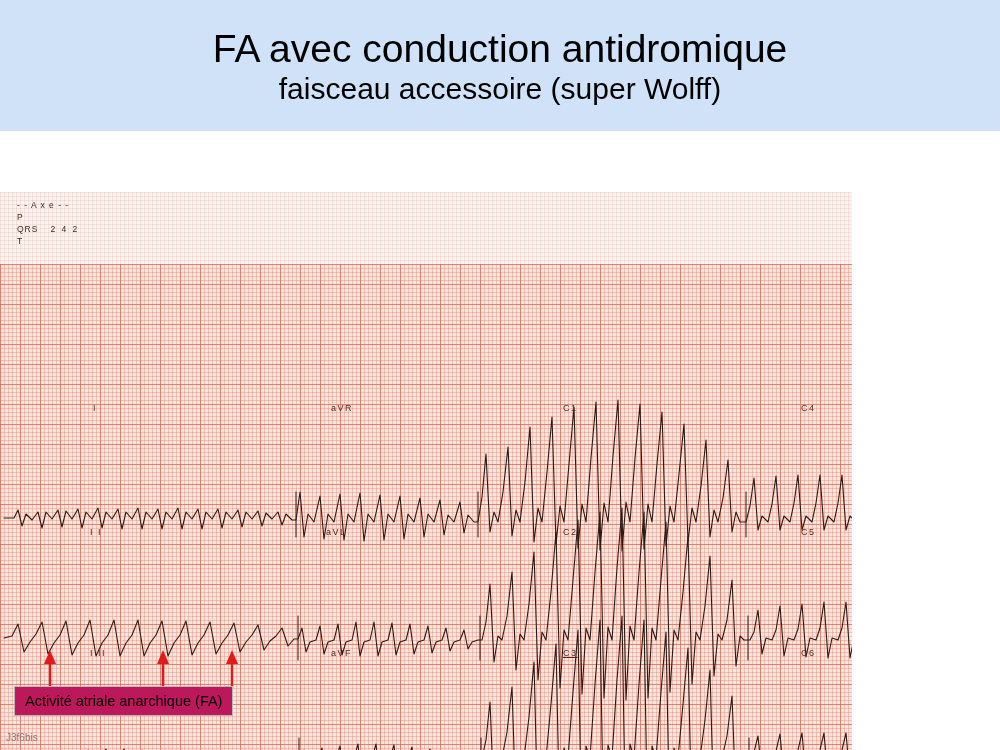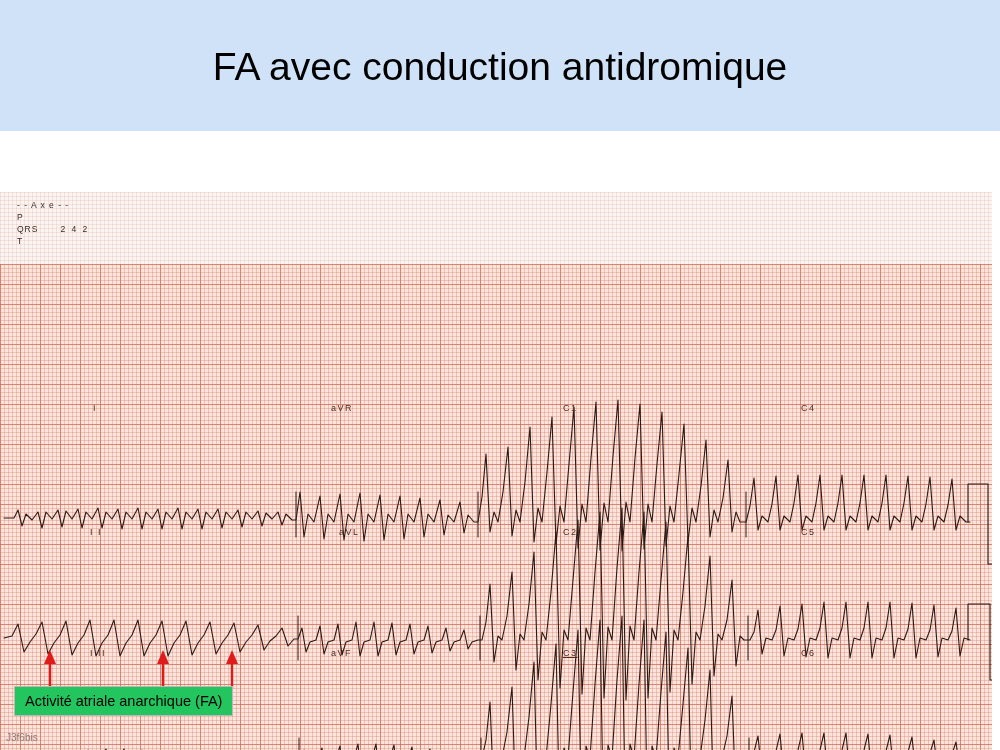--- a/index.html
+++ b/index.html
@@ -43,21 +43,21 @@
   
   .gap {
     width: 1000px;
     height: 61px;
     background: #ffffff;
   }
 
   
   .ecg-figure {
     position: relative;
-    width: 992px;
+    width: 852px;
     height: 558px;
     background: #fdeeea;
     overflow: hidden;
   }
   .ecg-grid {
     position: absolute;
     left: 0; top: 72px;
     width: 1000px;
     height: 486px;
     background-color: #fbe4dc;
@@ -100,38 +100,38 @@
     left: 17px;
     top: 7px;
     z-index: 5;
     font-family: "Liberation Sans", sans-serif;
     font-size: 8.5px;
     color: #3a2a24;
     line-height: 12px;
     letter-spacing: 1px;
   }
   .axis-block .row { white-space: nowrap; }
-  .axis-block .qrs-val { margin-left: 22px; letter-spacing: 2px; }
+  .axis-block .qrs-val { margin-left: 12px; letter-spacing: 2px; }
 
   
   .lead-label {
     position: absolute;
     z-index: 5;
     font-family: "Liberation Sans", sans-serif;
     font-size: 9px;
     color: #4a2b22;
     letter-spacing: 1.5px;
     white-space: nowrap;
   }
 
   
   .callout {
     position: absolute;
     z-index: 7;
-    background: #22c55e;
+    background: #be185d;
     border: 1px solid #b9b9b9;
     color: #000000;
     font-family: "Liberation Sans", sans-serif;
     font-size: 14.5px;
     text-align: center;
     padding: 5px 10px;
     box-sizing: border-box;
     line-height: 1.25;
     white-space: nowrap;
   }
@@ -146,20 +146,21 @@
     font-size: 11px;
     white-space: nowrap;
   }
   #wm-code { left: 6px; top: 540px; color: #8b7a74; font-size: 10px; }
 </style>
 </head>
 <body>
 
 <div class="title-banner">
   <div class="title-line1">FA avec conduction antidromique</div>
+  <div class="title-line2">faisceau accessoire  (super Wolff)</div>
 </div>
 
 <div class="gap"></div>
 
 <div class="ecg-figure">
 
   <div class="ecg-grid"></div>
   <div class="ecg-grid-top"></div>
 
   <div class="axis-block">
@@ -169,21 +170,21 @@
       <span>QRS</span><span class="qrs-val">2 4 2</span>
     </div>
     <div class="row">T</div>
   </div>
 
   <div class="lead-label" style="left: 93px; top: 211px;">I</div>
   <div class="lead-label" style="left: 331px; top: 211px;">aVR</div>
   <div class="lead-label" style="left: 563px; top: 211px;">C1</div>
   <div class="lead-label" style="left: 801px; top: 211px;">C4</div>
   <div class="lead-label" style="left: 90px; top: 335px;">I I</div>
-  <div class="lead-label" style="left: 339px; top: 335px;">aVL</div>
+  <div class="lead-label" style="left: 326px; top: 335px;">aVL</div>
   <div class="lead-label" style="left: 563px; top: 335px;">C2</div>
   <div class="lead-label" style="left: 801px; top: 335px;">C5</div>
   <div class="lead-label" style="left: 90px; top: 456px;">I II</div>
   <div class="lead-label" style="left: 331px; top: 456px;">aVF</div>
   <div class="lead-label" style="left: 563px; top: 456px; text-decoration: underline;">C3</div>
   <div class="lead-label" style="left: 801px; top: 456px;">C6</div>
 
   <svg class="ecg-svg" viewBox="0 0 1000 558" preserveAspectRatio="none">
     <g fill="none" stroke="#2b1a14" stroke-width="1.1" stroke-linejoin="round" stroke-linecap="round">
 

